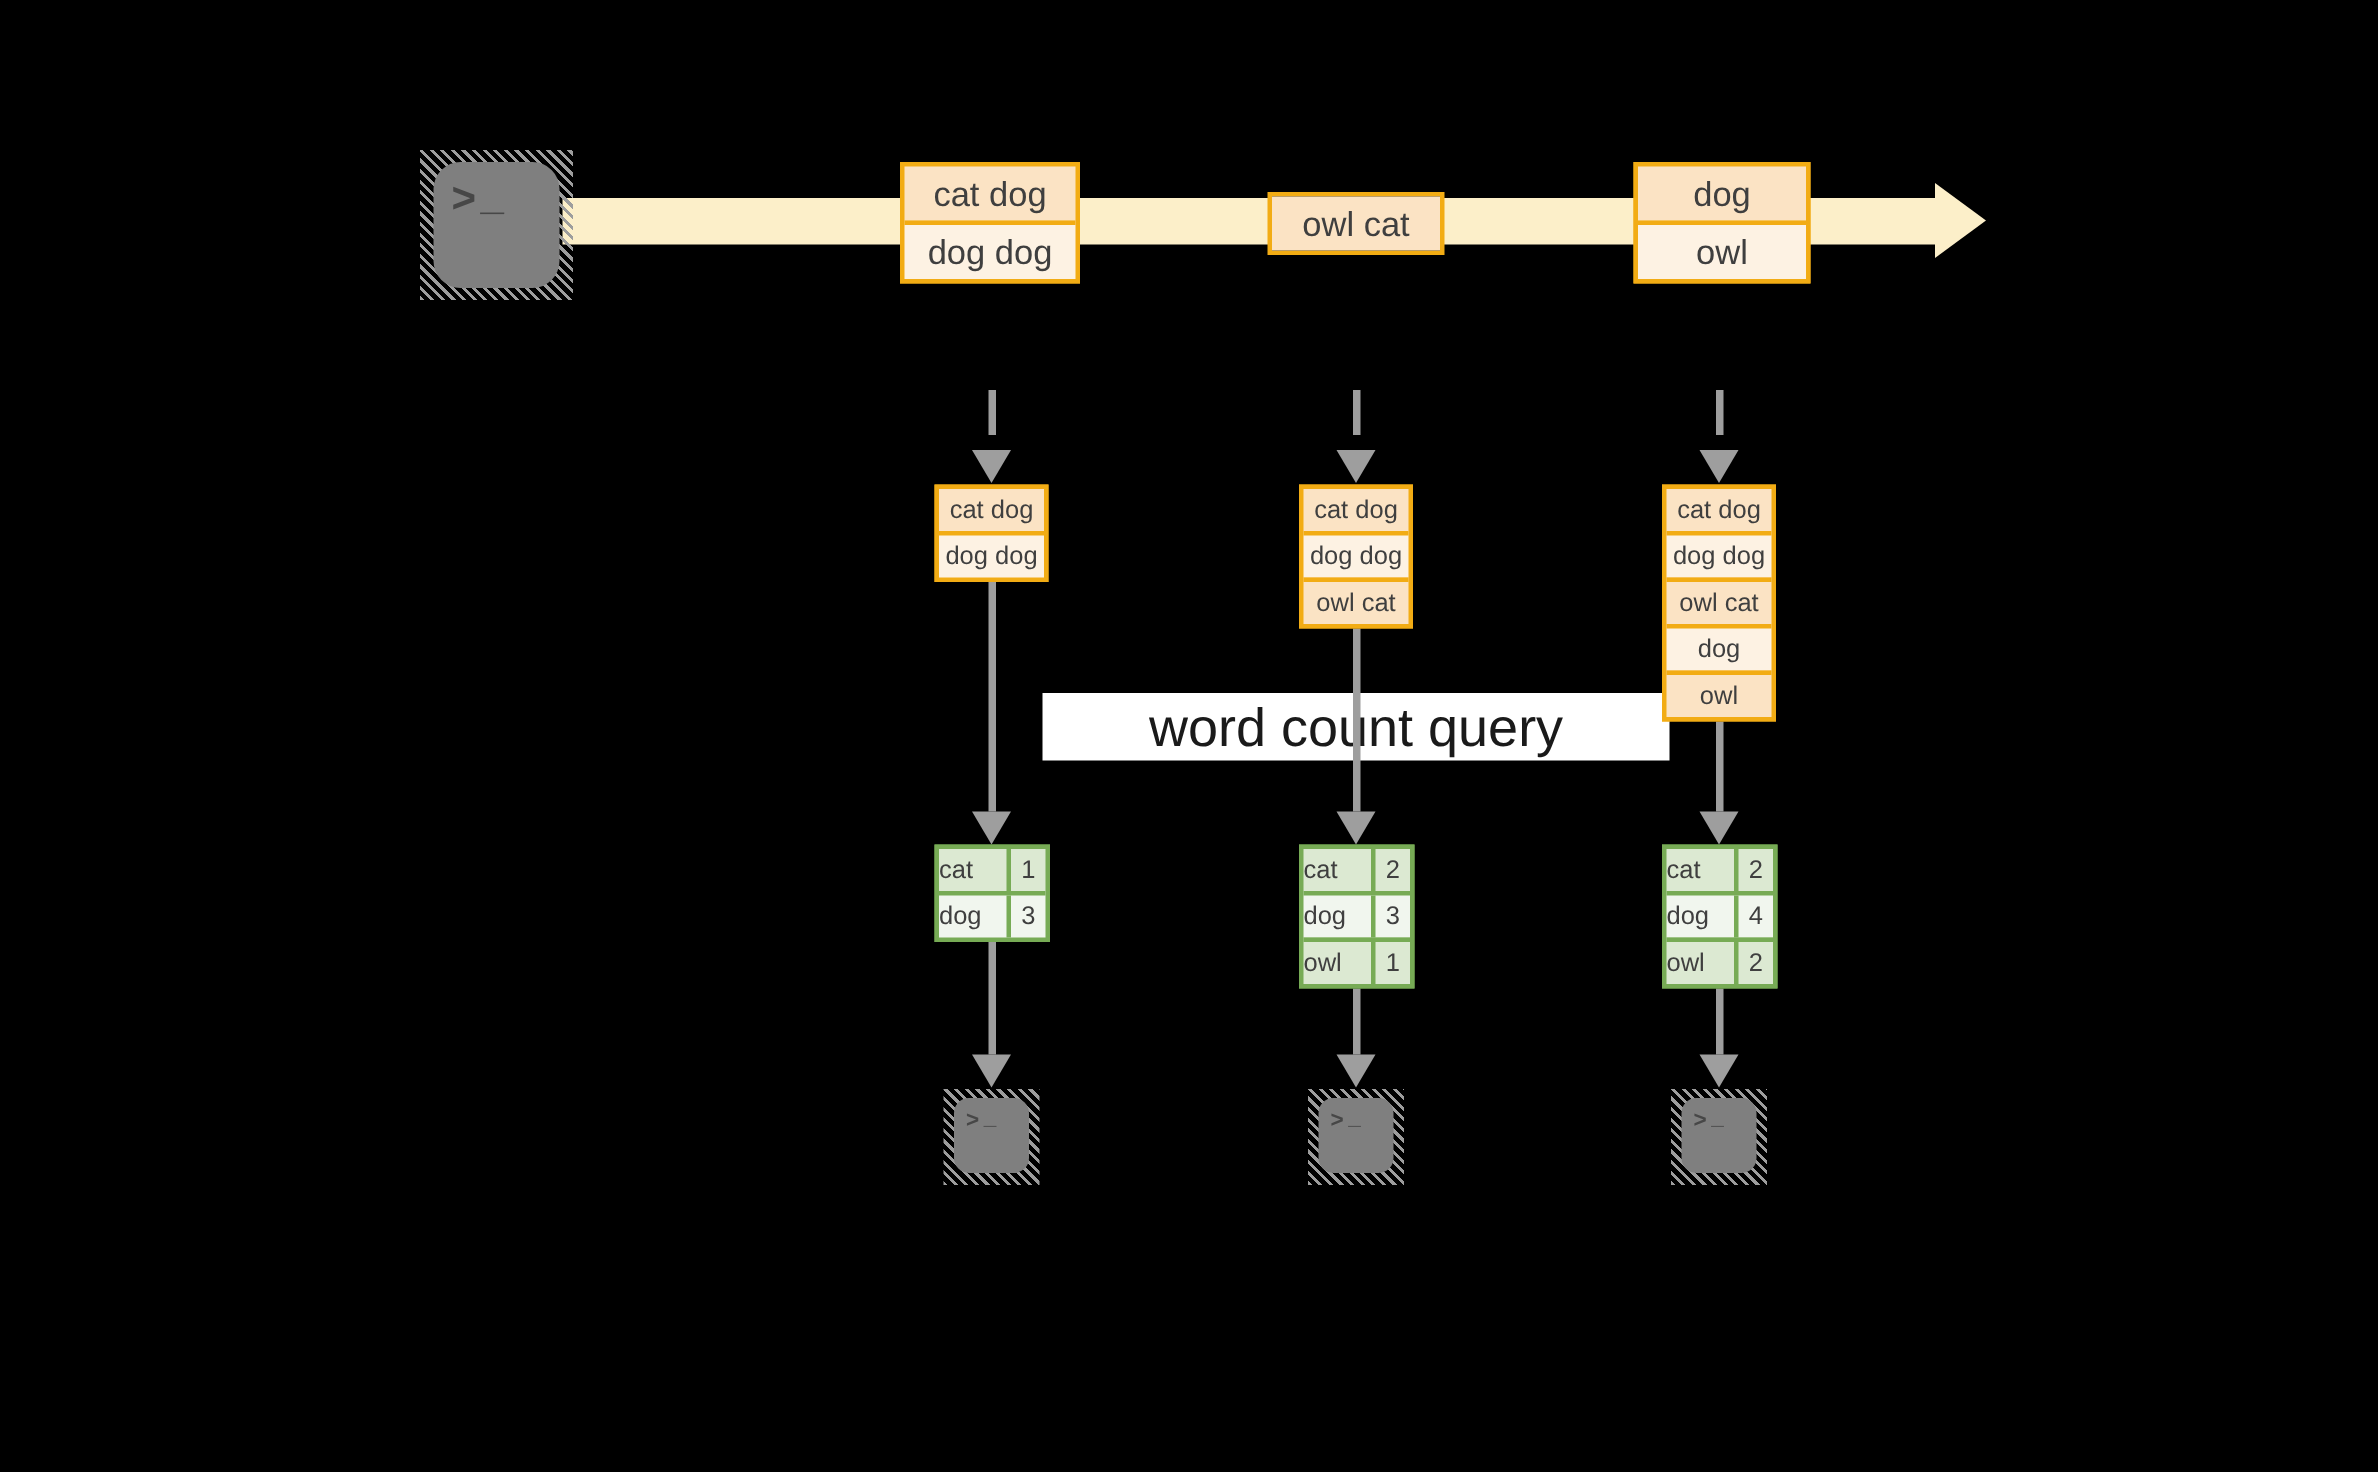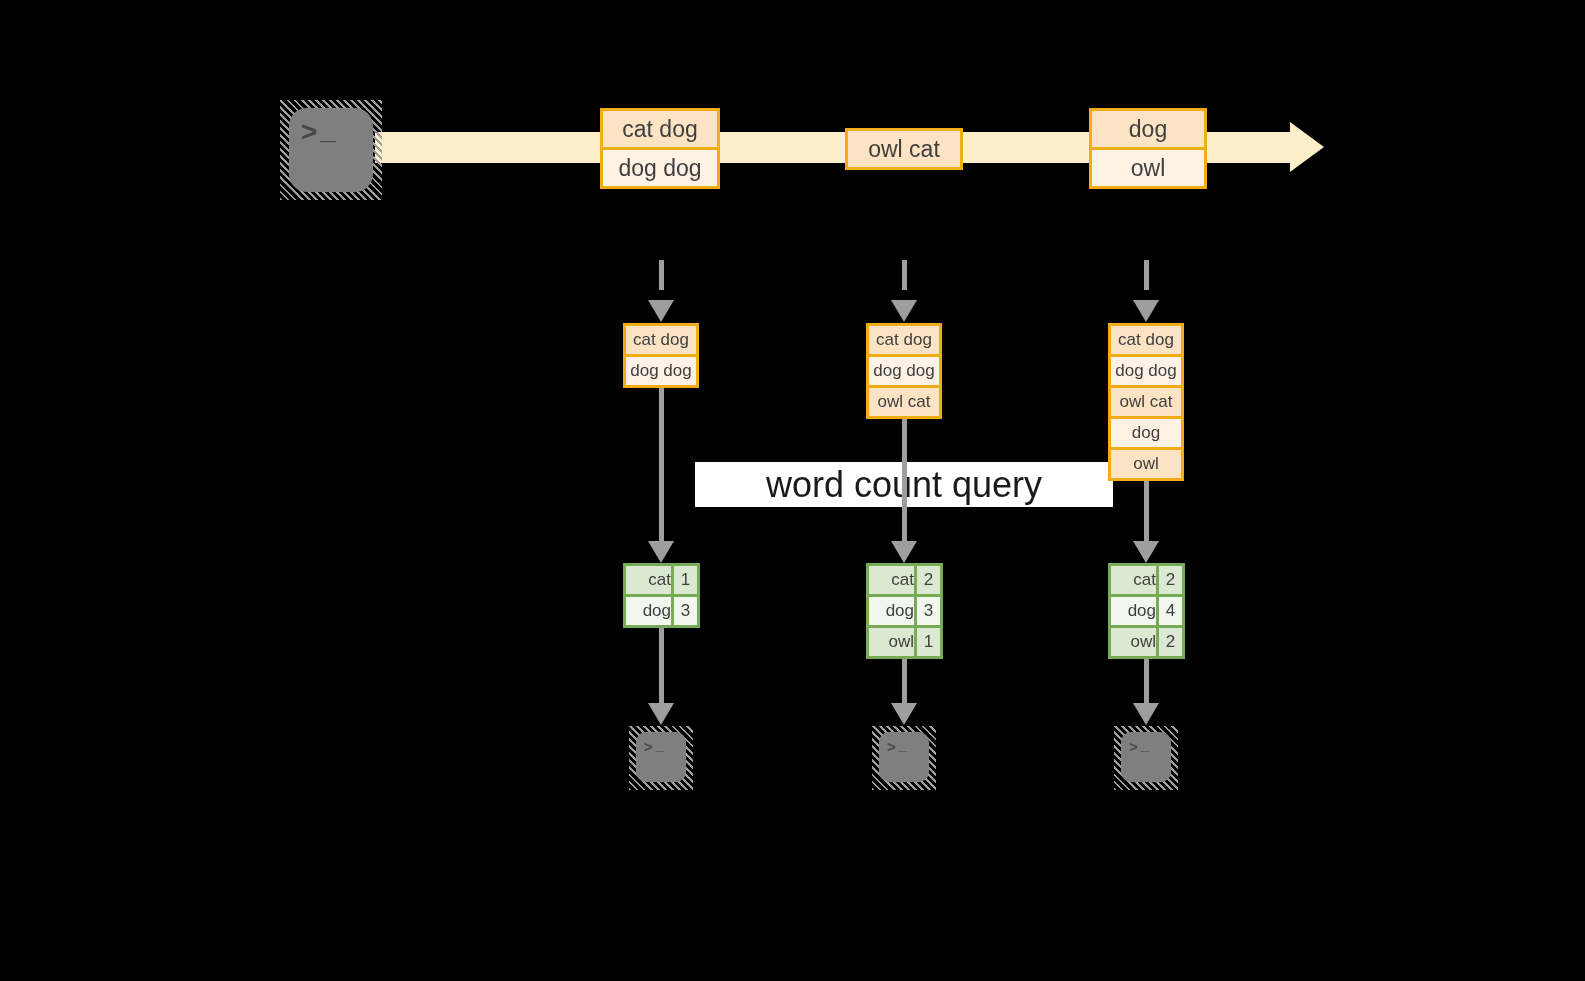--- a/index.html
+++ b/index.html
@@ -56,21 +56,21 @@
     border-top:22px solid var(--gray);}
 
   
   .qband{left:695px;top:462px;width:418px;height:45px;background:#ffffff;z-index:2;
     text-align:center;line-height:46px;font-size:36px;color:#1a1a1a;}
 
   
   .gtable{border:3px solid var(--green);z-index:4;background:var(--green);width:77px;}
   .gtable .grow{display:flex;height:28px;line-height:28px;font-size:17px;color:var(--ink);}
   .gtable .grow + .grow{border-top:3px solid var(--green);}
-  .gtable .gw{width:45px;text-align:right;border-right:3px solid var(--green);}
+  .gtable .gw{width:45px;text-align:left;border-right:3px solid var(--green);}
   .gtable .gn{flex:1;text-align:center;}
   .g-a{background:var(--greenfill);}
   .g-b{background:var(--greenlight);}
 </style>
 </head>
 <body>
 
 <div class="canvas">
 
   <div class="abs band"></div>

